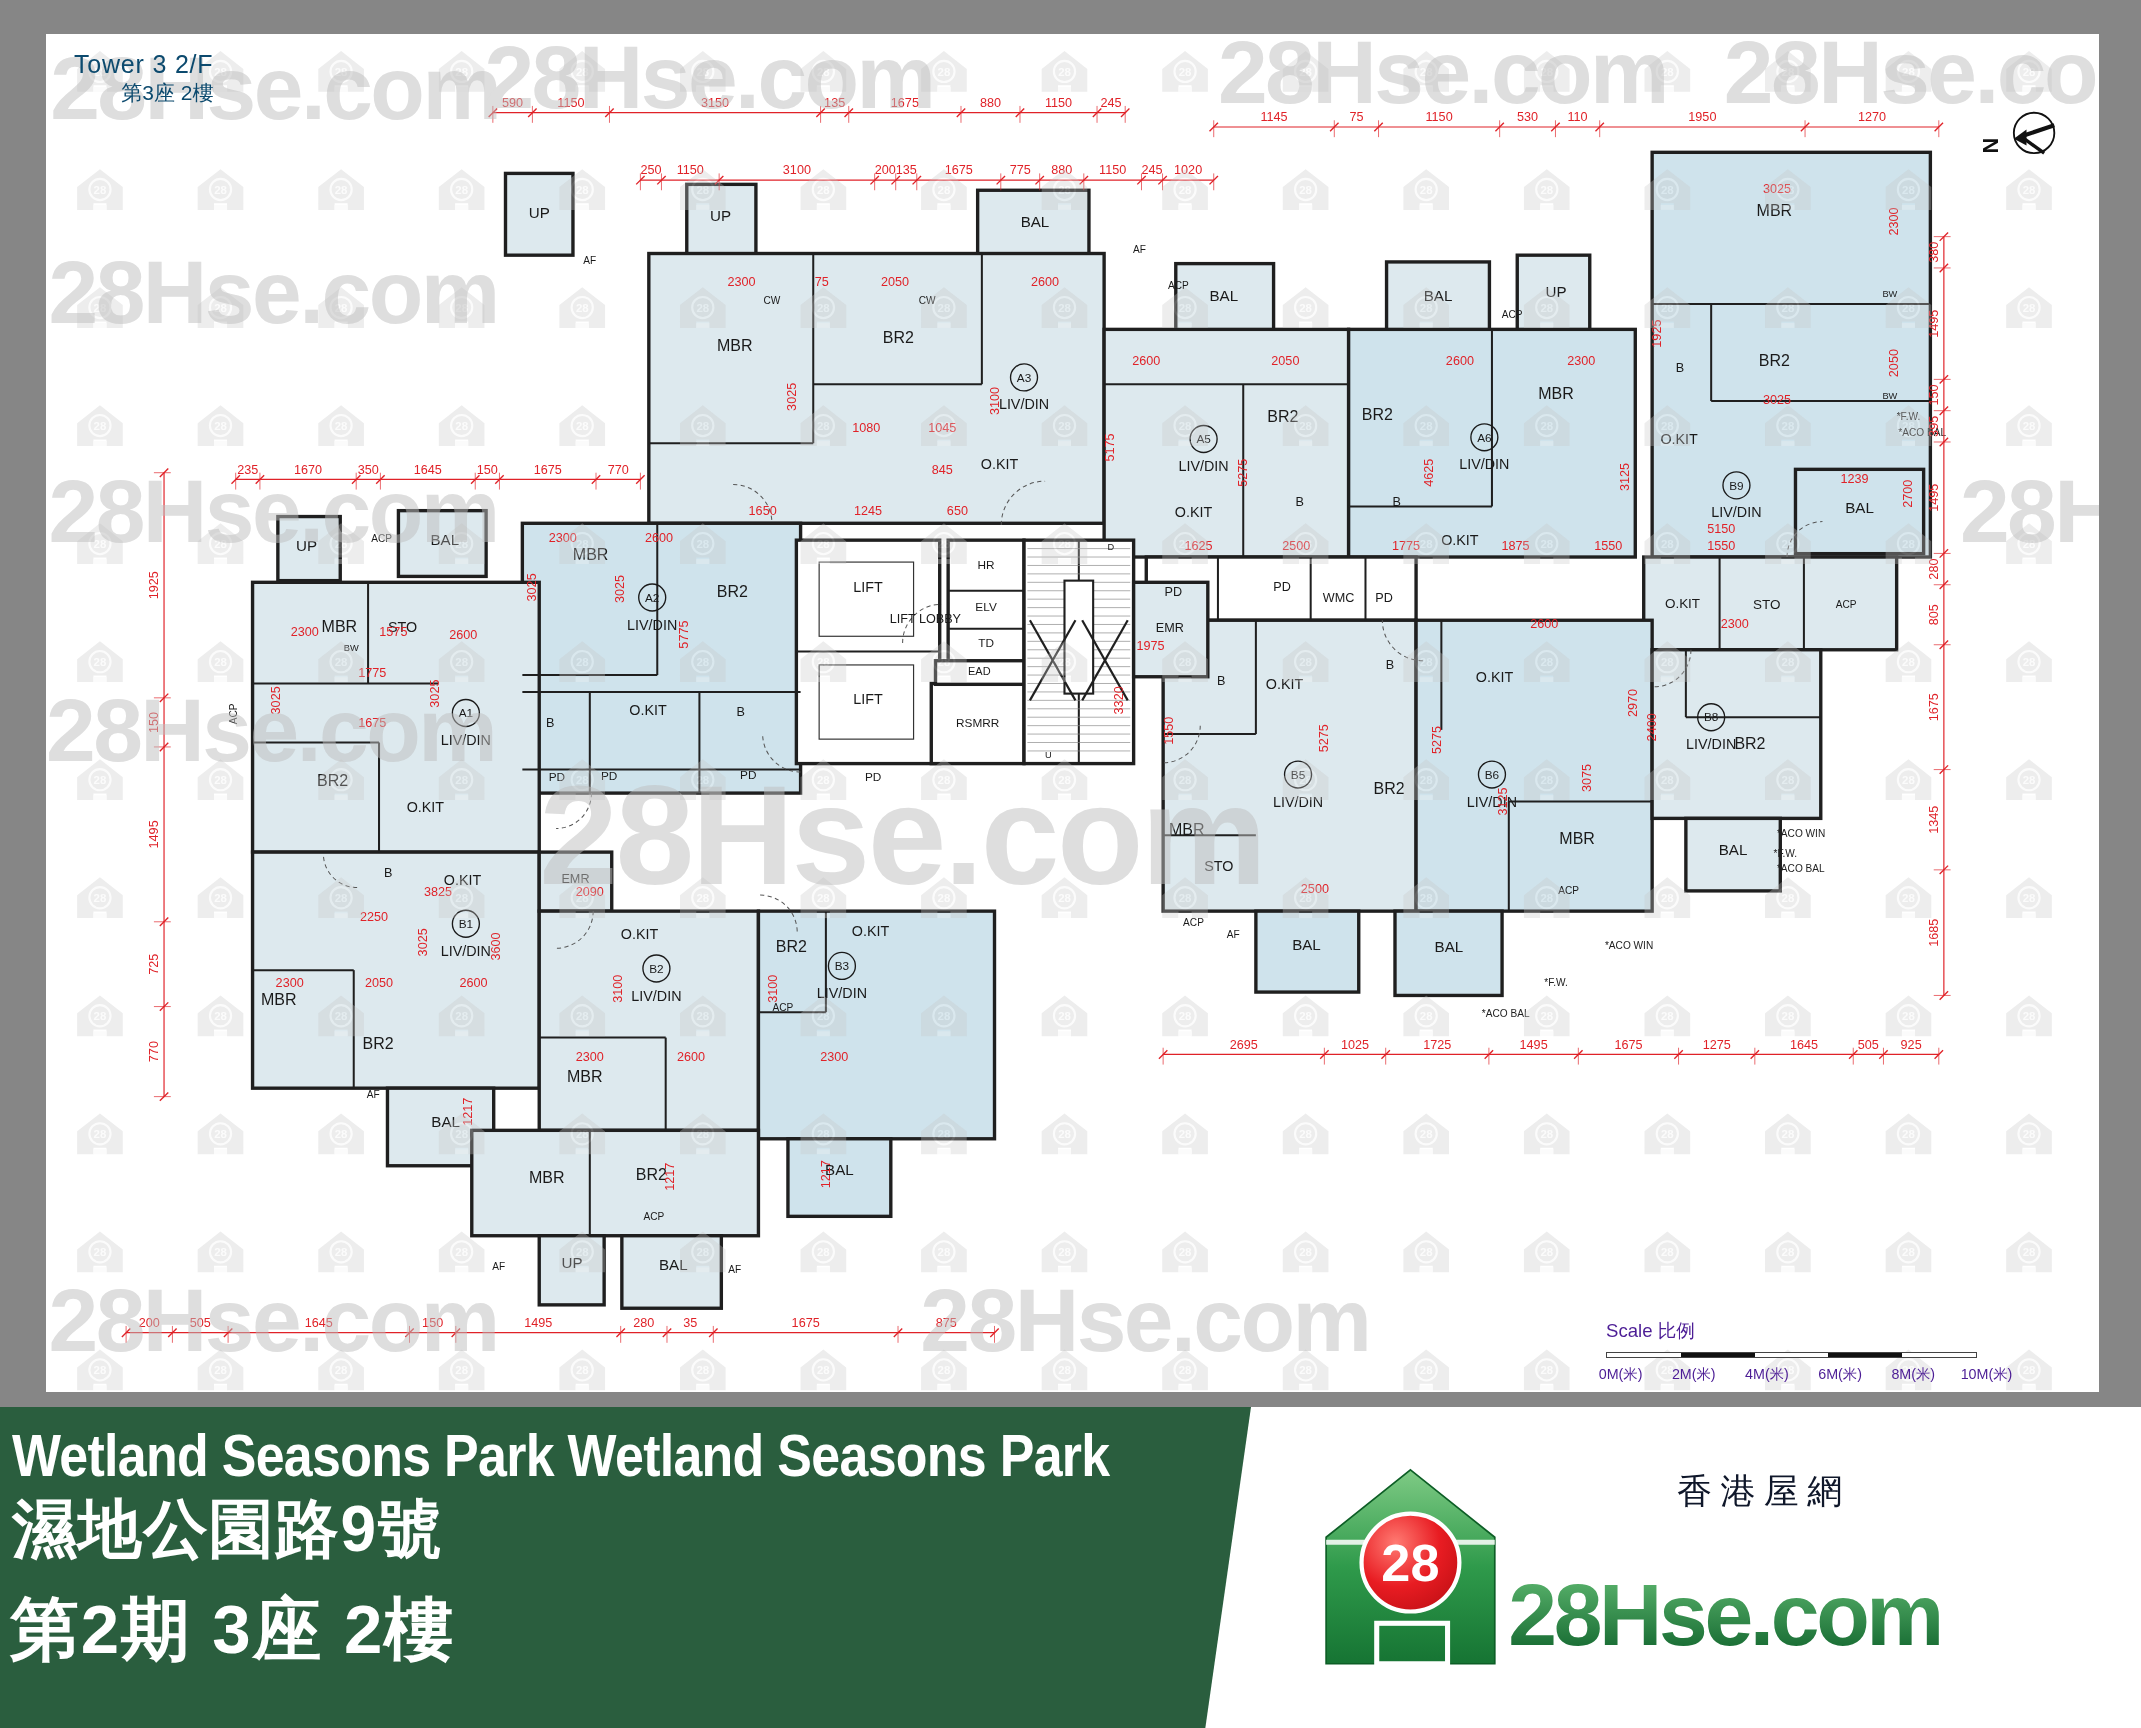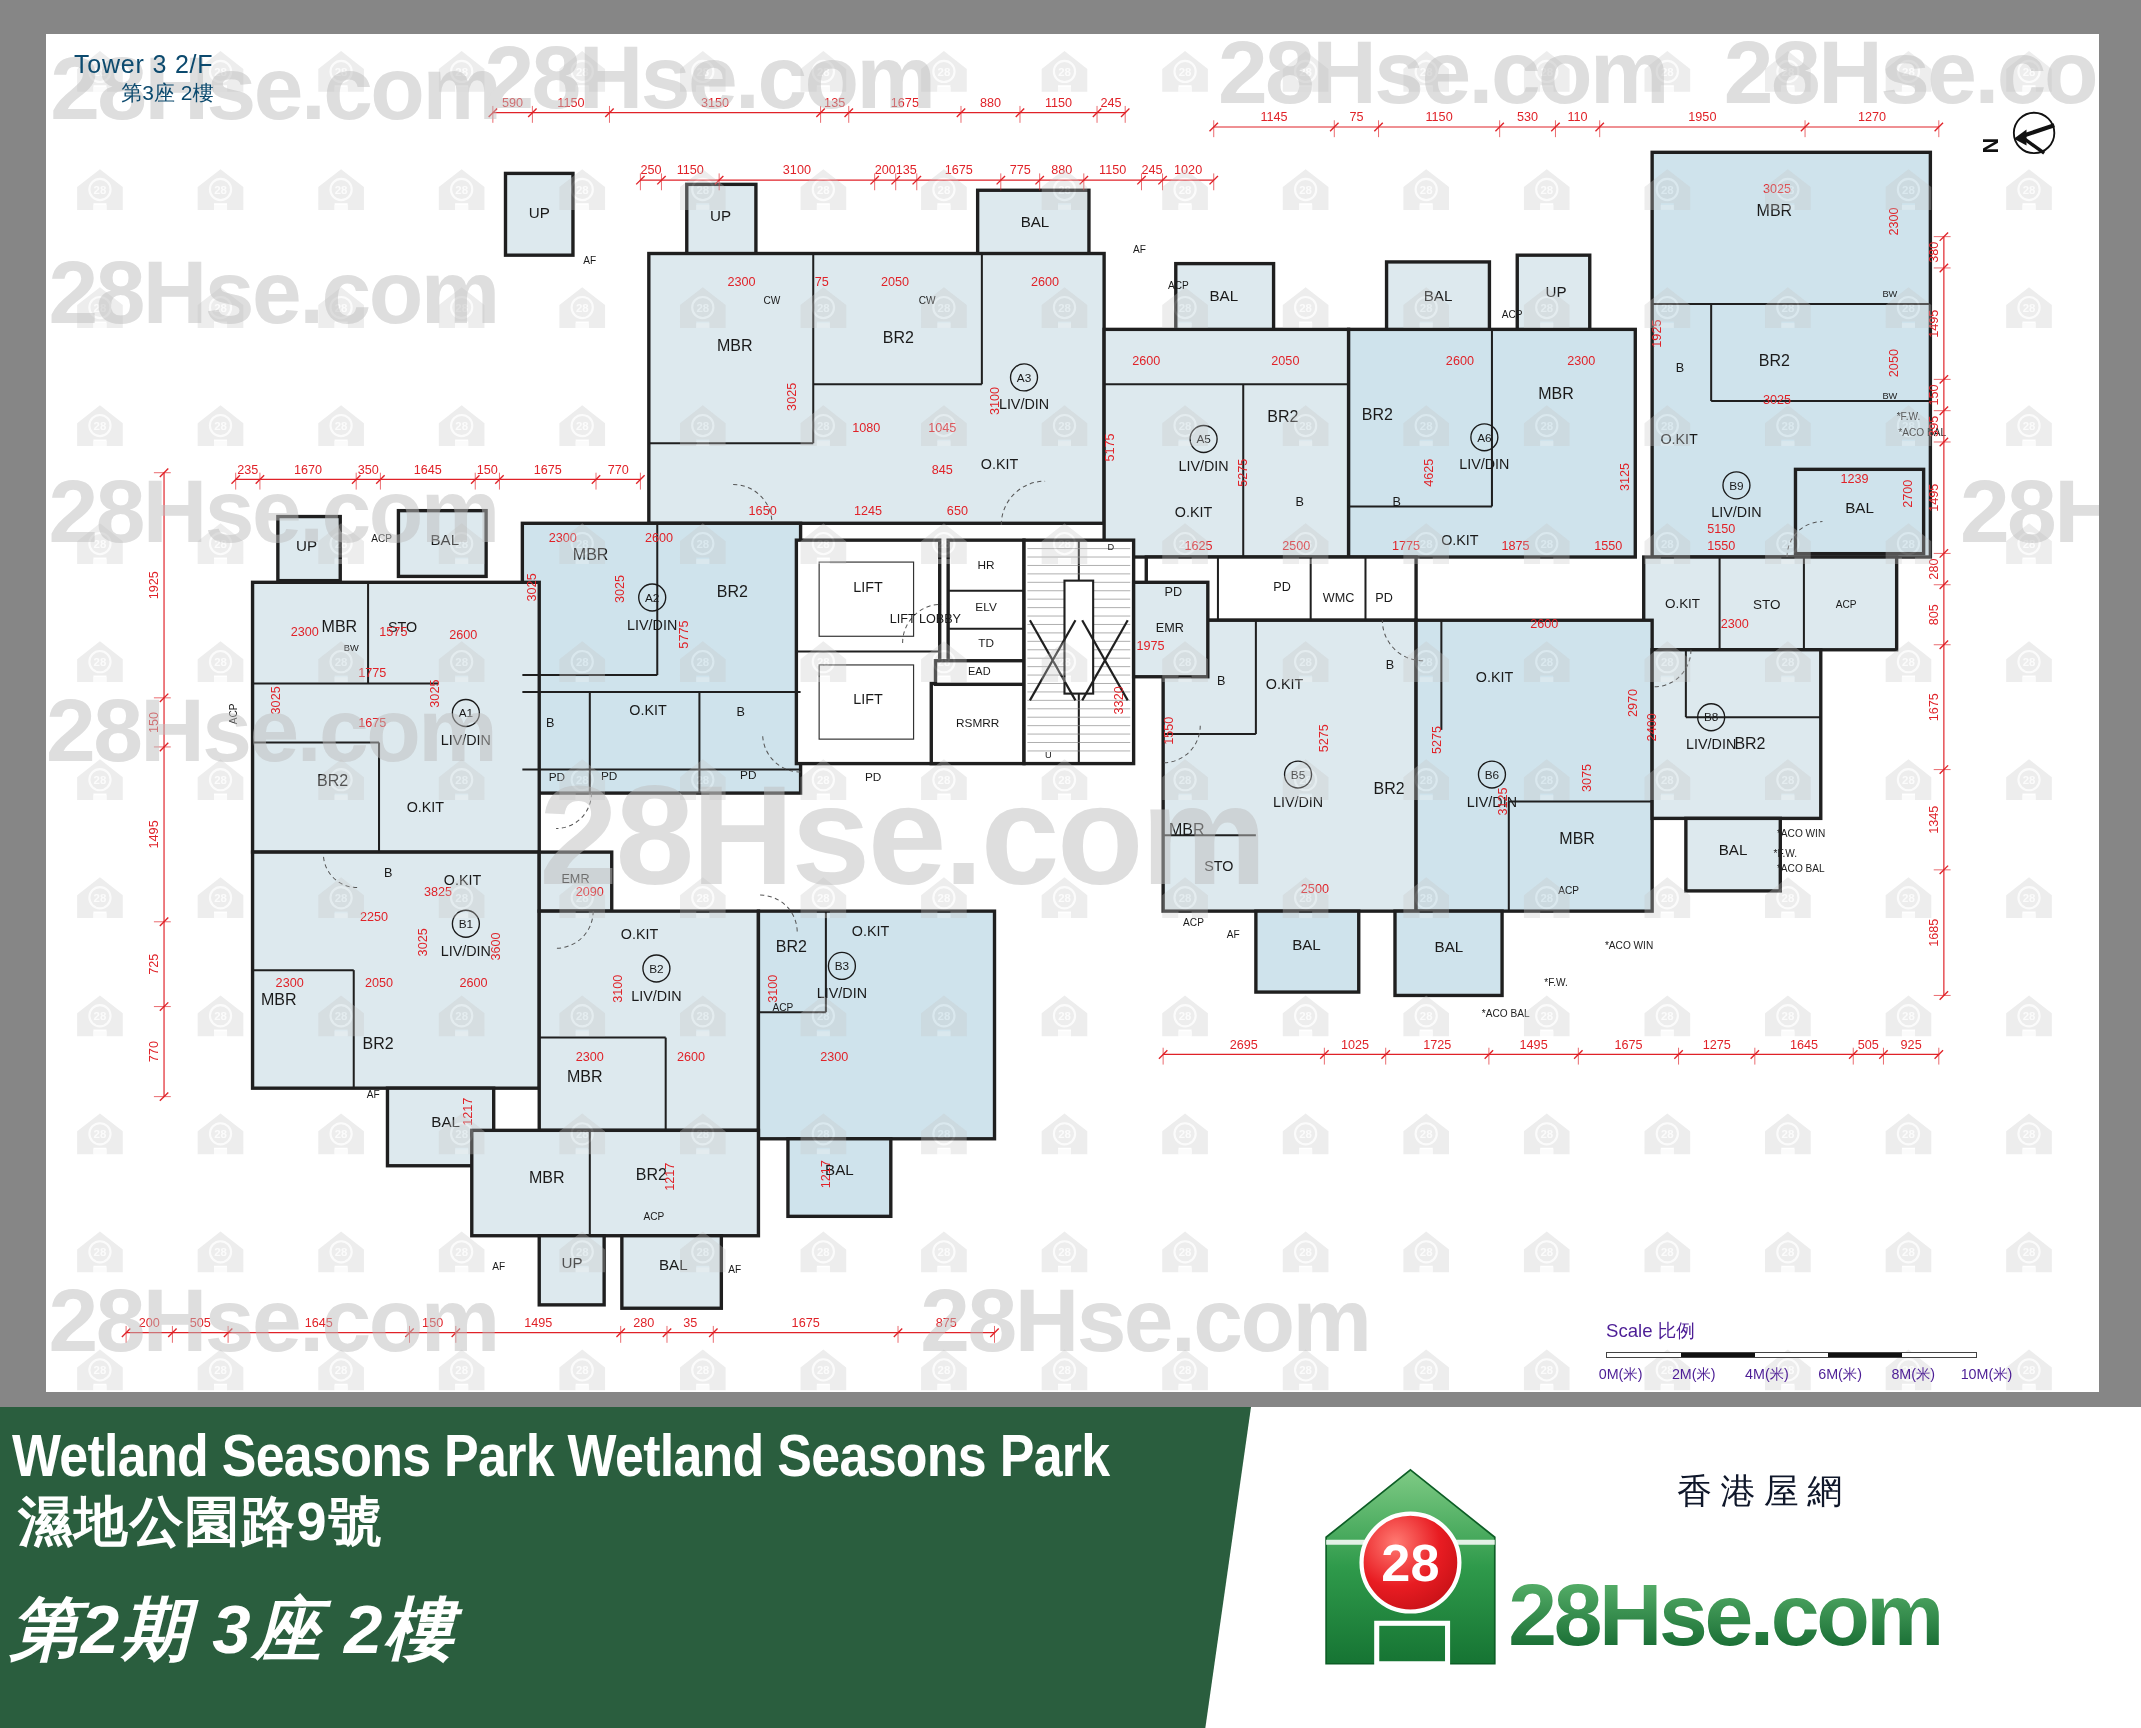--- a/index.html
+++ b/index.html
@@ -16,22 +16,22 @@
   .scalebar .sTitle{font-size:18.6px;margin-bottom:8.4px;}
   .sBar{position:relative;height:5.9px;width:371px;border:0.8px solid #444;display:flex;}
   .sBar i{display:block;height:100%;flex:1 1 auto;}
   .sLabels{display:flex;width:439px;margin-left:-22px;margin-top:6.7px;}
   .sLabels span{width:74px;text-align:center;font-size:14.3px;white-space:nowrap;}
   .footer{position:absolute;left:0;top:1407px;width:2142px;height:321px;background:#ffffff;}
   .greenBanner{position:absolute;left:0;top:0;width:1251px;height:321px;background:#2a5e3e;
                clip-path:polygon(0 0,100% 0,96.35% 100%,0 100%);}
   .fLine{position:absolute;color:#ffffff;font-weight:bold;white-space:nowrap;transform-origin:left top;}
   .fLine1{left:11.8px;top:15px;font-size:59px;transform:scaleX(0.88);letter-spacing:-0.8px;}
-  .fLine2{left:18px;top:79px;font-size:54px;letter-spacing:1.7px;}
-  .fLine3{left:10px;top:177px;font-size:69px;letter-spacing:1.7px;font-style:italic;}
+  .fLine2{left:12px;top:79px;font-size:64px;letter-spacing:1.7px;}
+  .fLine3{left:10px;top:177px;font-size:69px;letter-spacing:1.7px;}
   .logoWrap{position:absolute;left:1316px;top:51px;width:759px;height:253px;}
   .brandCn{position:absolute;left:361px;top:10px;font-size:35px;color:#0f172a;letter-spacing:8.4px;}
   .wmLayer,.planLayer{pointer-events:none;}
 </style>
 </head>
 <body>
 
 <div class="stage">
   <div class="frame"></div>
 

